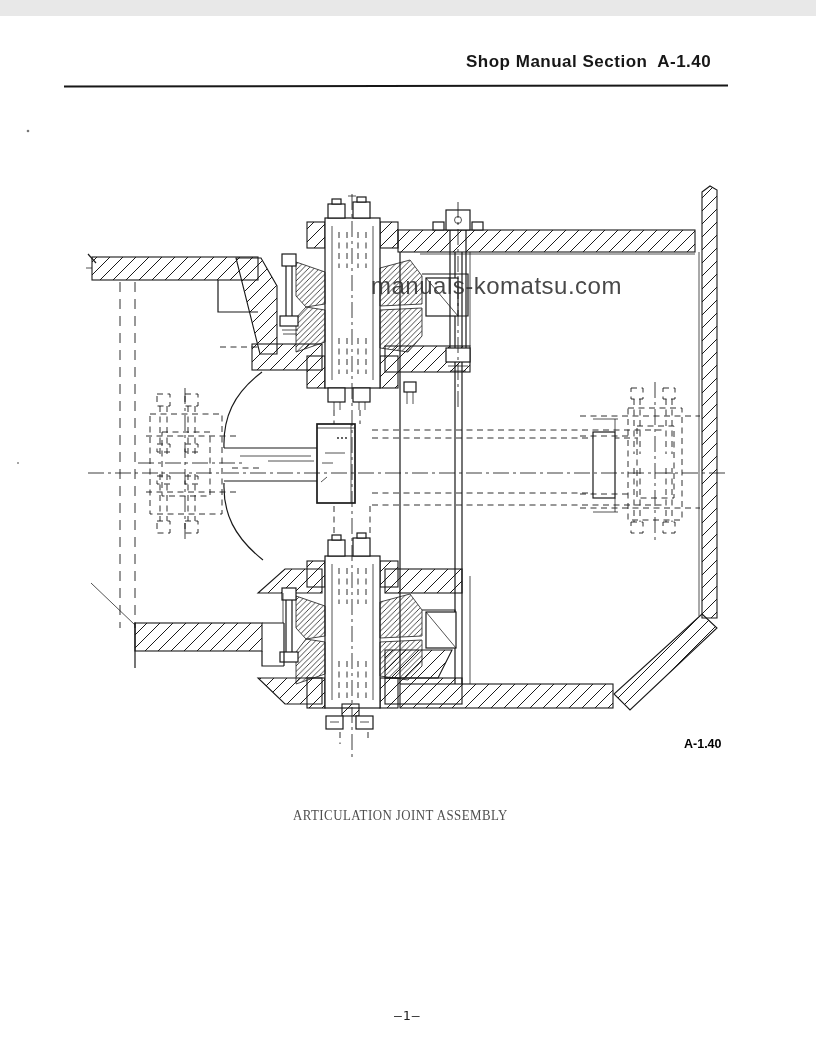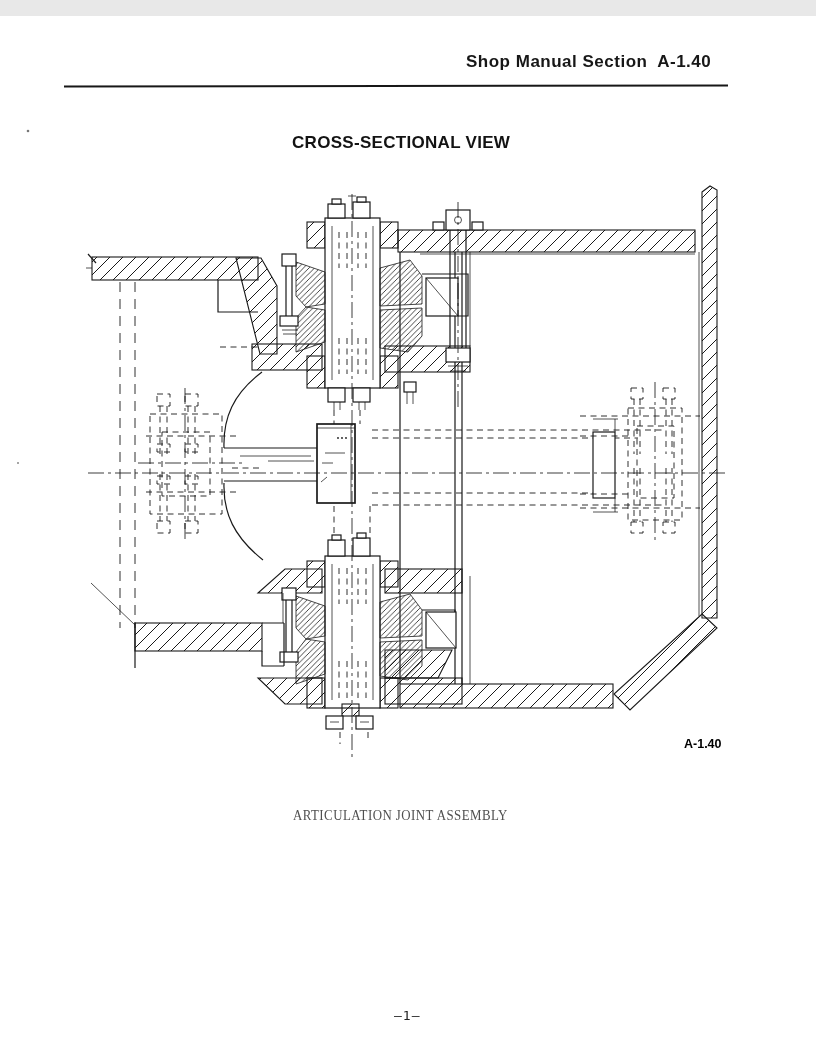--- a/index.html
+++ b/index.html
@@ -50,21 +50,20 @@
   .dd {stroke-dasharray:16 4 3 4;stroke-width:.85;}
   .dr {stroke:#1a1a1a;fill:none;stroke-width:.9;stroke-dasharray:6 4.5;}
 </style>
 </head>
 <body>
 
 <div class="page">
 
   <div class="abs header-title">Shop Manual Section  A-1.40</div>
   <div class="abs header-rule"></div>
-  <div class="abs section-title">CROSS-SECTIONAL VIEW</div>
 
   <svg class="drawing" width="816" height="1056" viewBox="0 0 816 1056">
     <defs>
       <pattern id="h" patternUnits="userSpaceOnUse" width="13" height="13">
         <path d="M0,13 L13,0 M-3,3 L3,-3 M10,16 L16,10" stroke="#1a1a1a" stroke-width="1"></path>
       </pattern>
       <pattern id="d" patternUnits="userSpaceOnUse" width="5.5" height="5.5">
         <path d="M0,5.5 L5.5,0 M-1.5,1.5 L1.5,-1.5 M4,7 L7,4" stroke="#1a1a1a" stroke-width=".8"></path>
       </pattern>
     </defs>
@@ -225,17 +224,18 @@
       <path class="s" d="M262,607 H284 M262,635 V650 H284 M284,607 V650"></path>
       <path class="t" d="M91,567 L135,609 M283,577 V607"></path>
       <rect x="400" y="668" width="213" height="24" class="hz"></rect>
     </g>
 
     <g>
       <path class="s dd" d="M352,178 V744"></path>
     </g>
   </svg>
 
+  <div class="abs watermark">manuals-komatsu.com</div>
   <div class="abs fig-ref">A-1.40</div>
   <div class="abs fig-caption">ARTICULATION JOINT ASSEMBLY</div>
   <div class="abs page-number">–1–</div>
 
 </div>
 
 </body></html>

